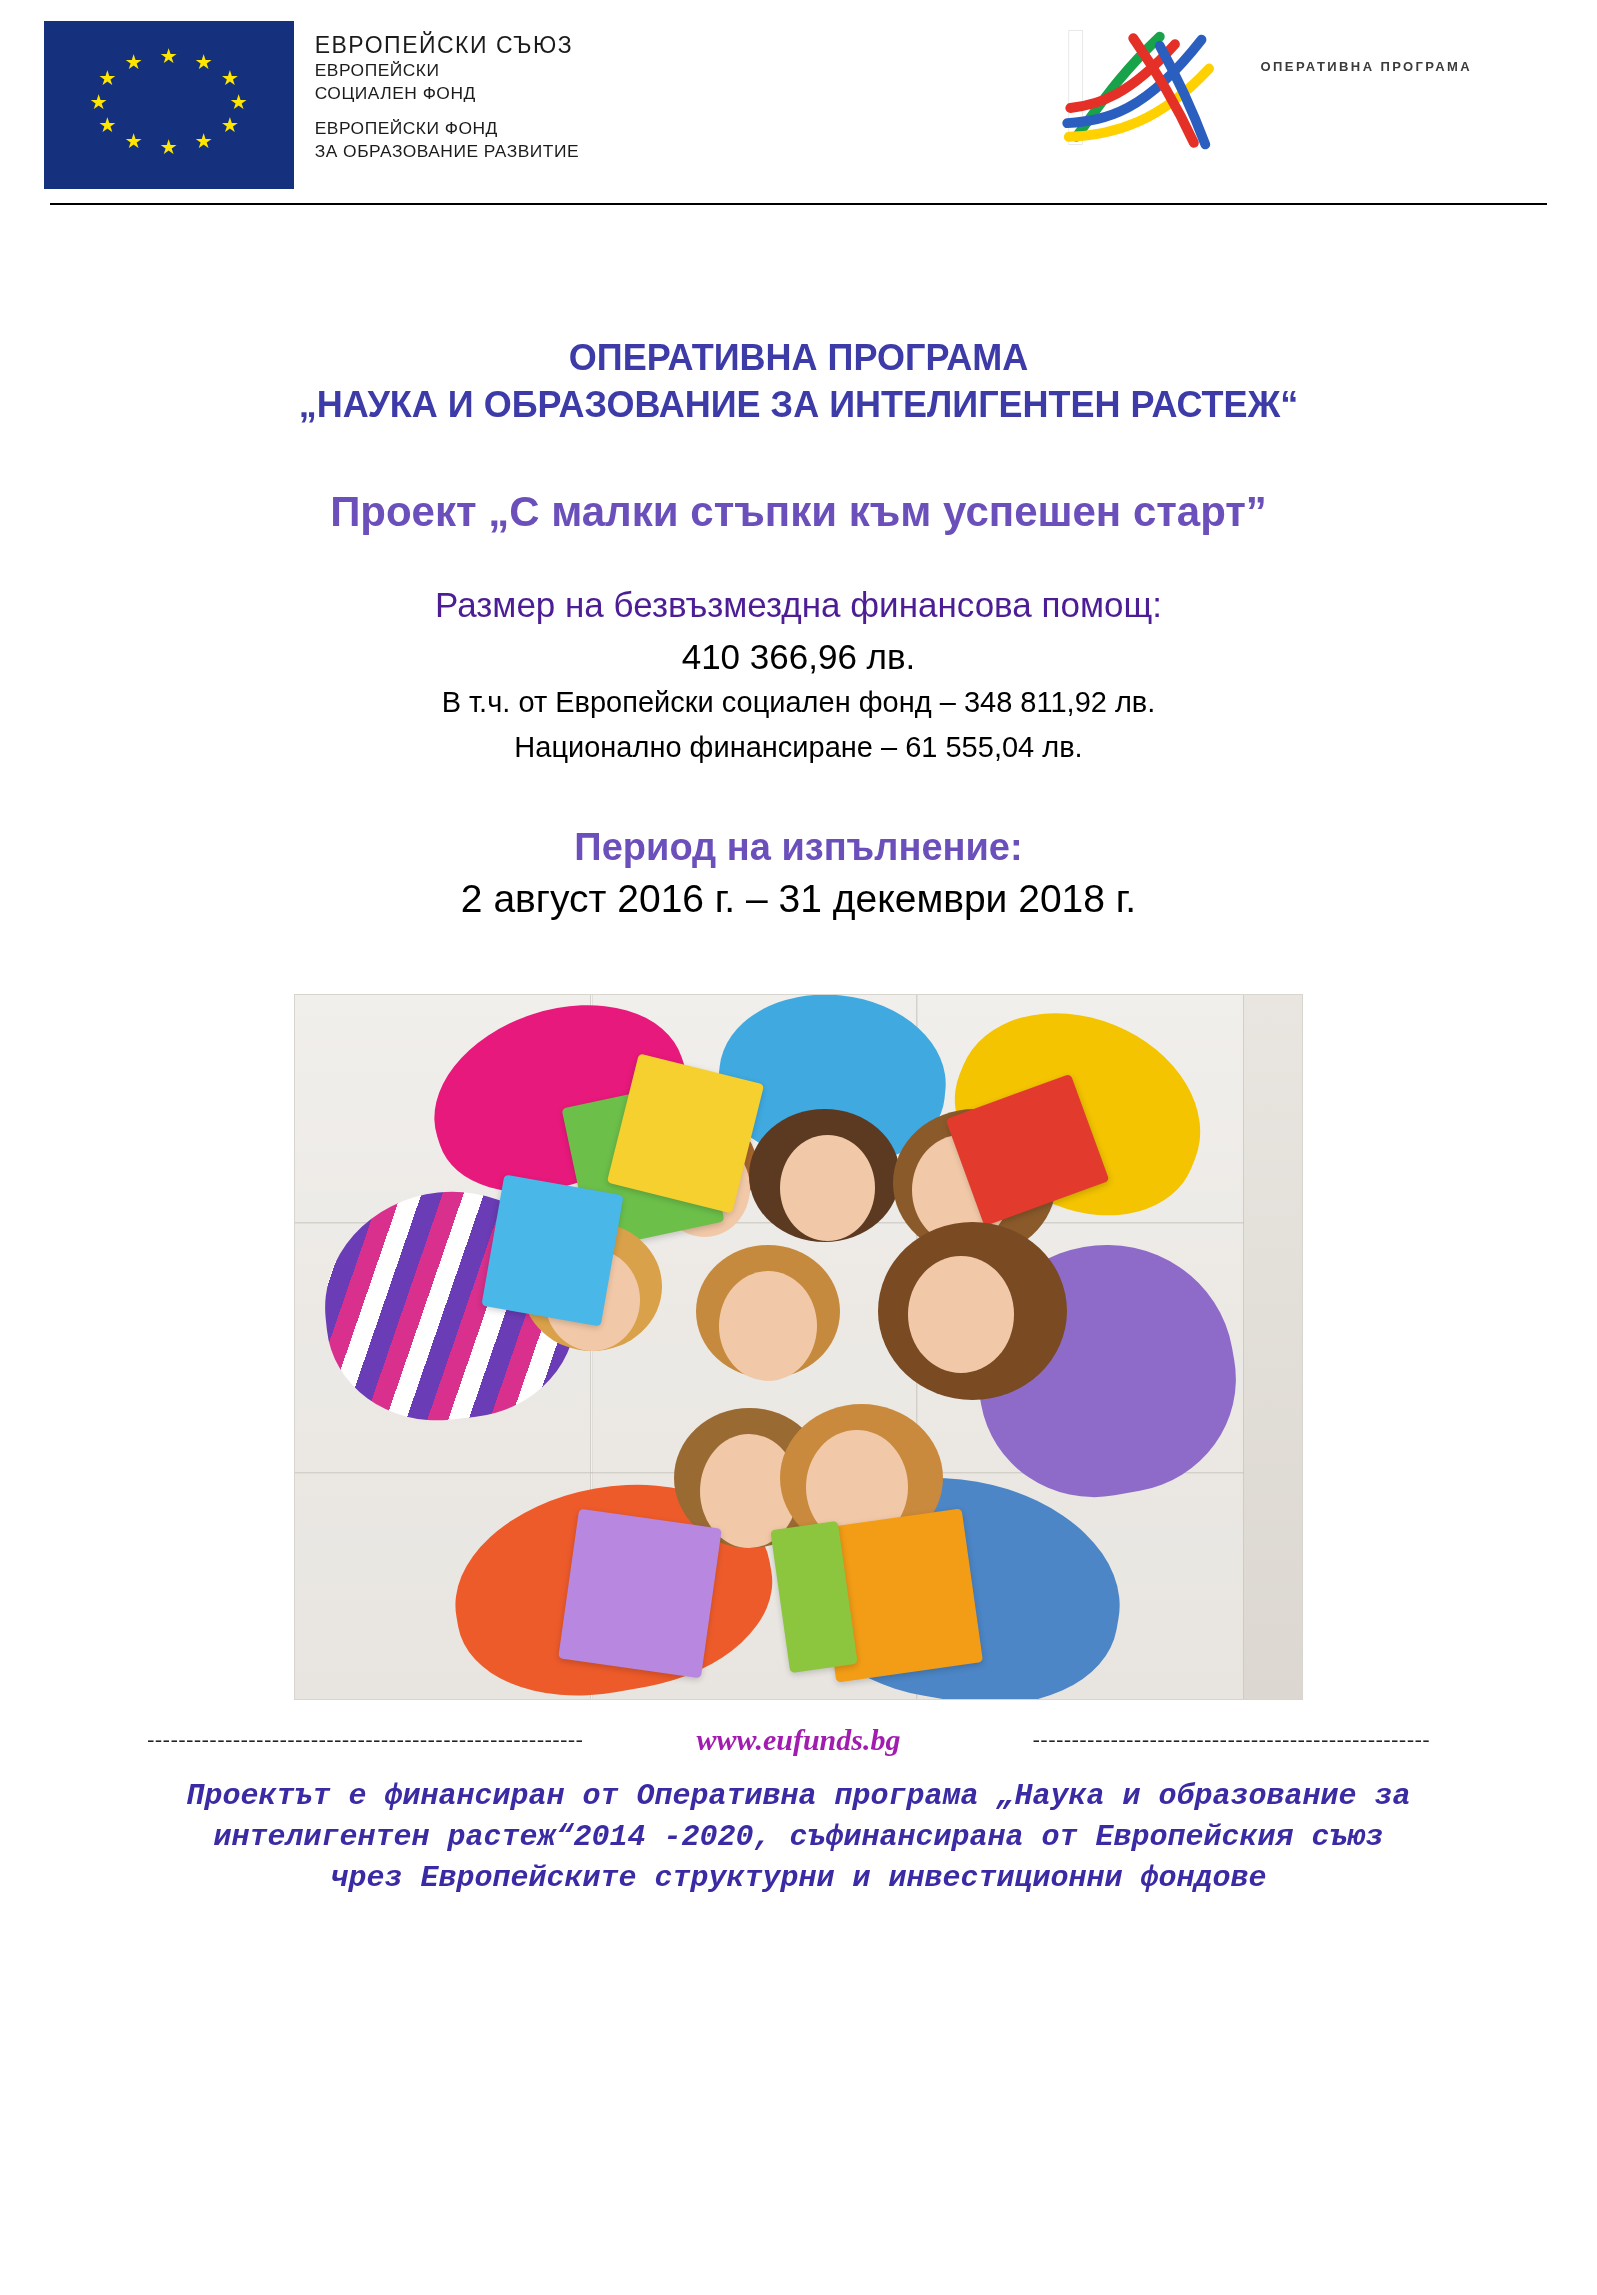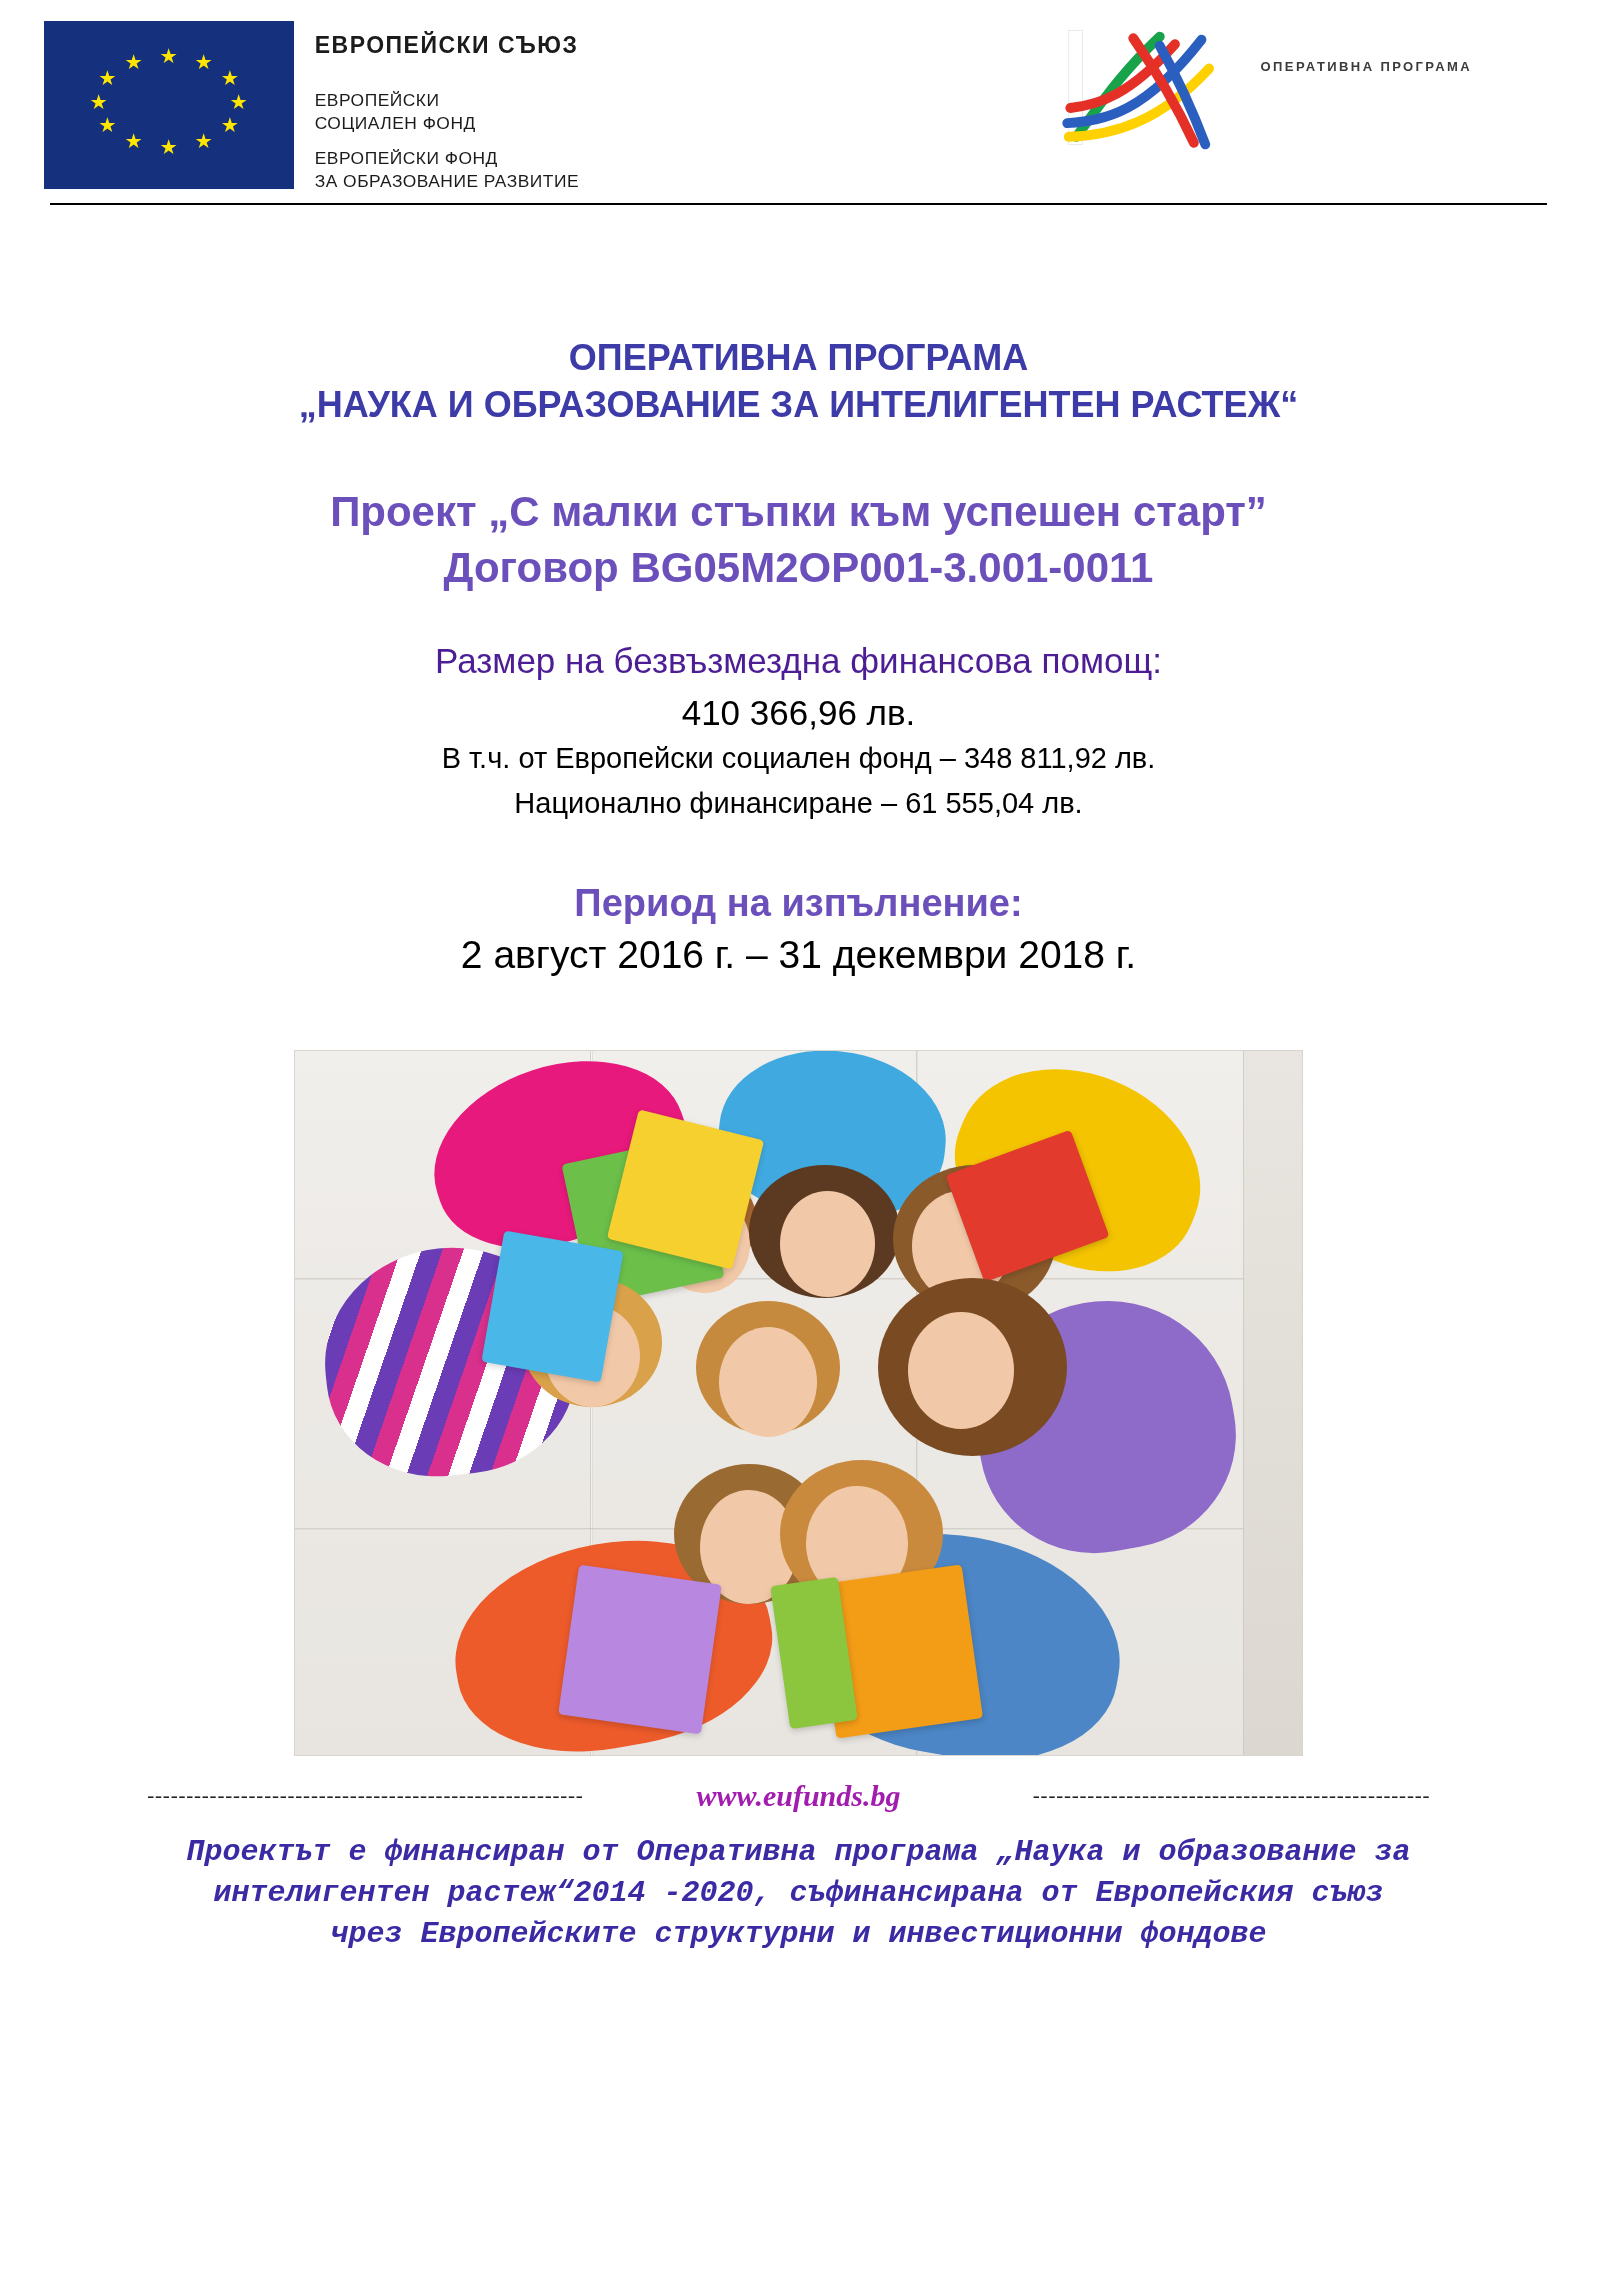--- a/index.html
+++ b/index.html
@@ -48,24 +48,24 @@
     font-size: 20.4px;
     line-height: 20.4px;
     transform: translate(-50%, -50%);
   }
   .eu-text {
     margin-left: 21px;
     margin-top: 10.6px;
     color: #1b1b1b;
   }
   .eu-title {
-    font-weight: bold;
+    font-weight: normal;
     font-size: 23px;
     letter-spacing: 1.5px;
-    margin-bottom: 30px;
+    margin-bottom: 0;
   }
   .eu-sub {
     font-size: 17.4px;
     line-height: 23px;
     letter-spacing: 0.5px;
     margin-bottom: 12px;
   }
 
   .op-block {
     position: absolute;
@@ -289,21 +289,20 @@
 
 <div class="main">
 
   <div class="program-title">
     <div>ОПЕРАТИВНА ПРОГРАМА</div>
     <div>„НАУКА И ОБРАЗОВАНИЕ ЗА ИНТЕЛИГЕНТЕН РАСТЕЖ“</div>
   </div>
 
   <div class="project-title">
     <div>Проект „С малки стъпки към успешен старт”</div>
-    <div>Договор  BG05M2OP001-3.001-0011</div>
   </div>
 
   <div class="grant-label">Размер на безвъзмездна финансова помощ:</div>
   <div class="grant-amount">410 366,96 лв.</div>
   <div class="grant-line">В т.ч. от Европейски социален фонд – 348 811,92 лв.</div>
   <div class="grant-line">Национално финансиране – 61 555,04 лв.</div>
 
   <div class="period-label">Период на изпълнение:</div>
   <div class="period-value">2 август 2016 г. – 31 декември 2018 г.</div>
 

